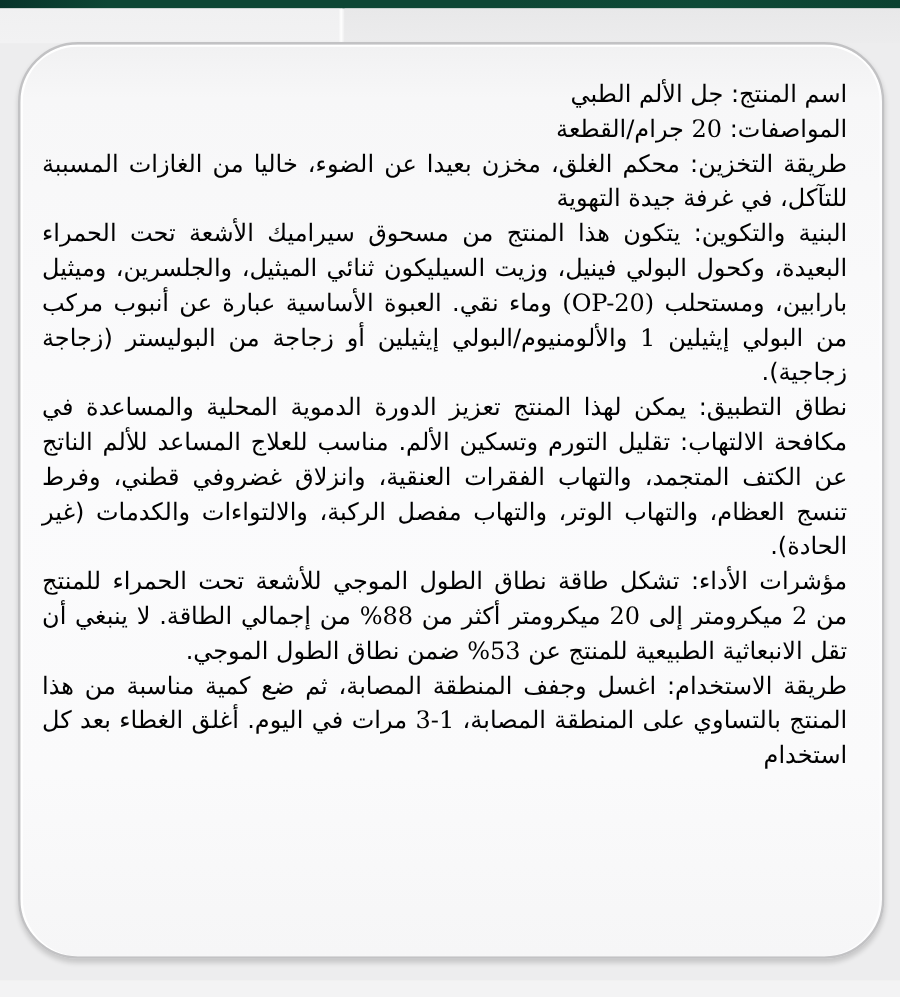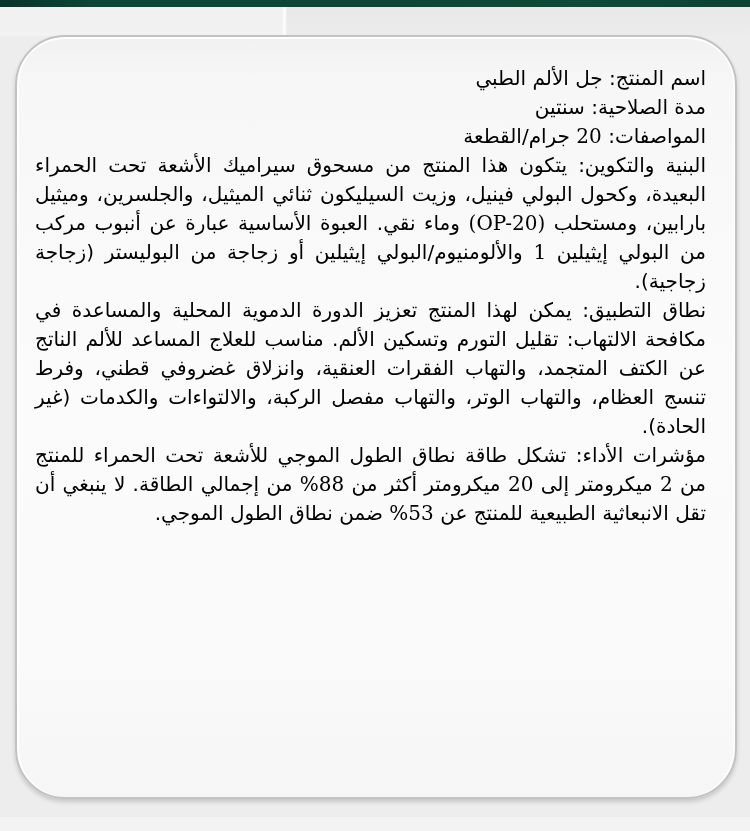--- a/index.html
+++ b/index.html
@@ -52,19 +52,20 @@
 
 <div class="top-bar"></div>
 <div class="bg-strip-left"></div>
 <div class="bg-strip-right"></div>
 <div class="bg-seam"></div>
 <div class="bg-bottom-strip"></div>
 
 <div class="card">
   <div class="card-content">
     <p>اسم المنتج: جل الألم الطبي</p>
-    <p>مدة الصلاحية: سنتين</p>
     <p>المواصفات: <span class="latin">20</span> جرام/القطعة</p>
+    <p>طريقة التخزين: محكم الغلق، مخزن بعيدا عن الضوء، خاليا من الغازات المسببة للتآكل، في غرفة جيدة التهوية</p>
     <p>البنية والتكوين: يتكون هذا المنتج من مسحوق سيراميك الأشعة تحت الحمراء البعيدة، وكحول البولي فينيل، وزيت السيليكون ثنائي الميثيل، والجلسرين، وميثيل بارابين، ومستحلب <span class="latin">(OP-20)</span> وماء نقي. العبوة الأساسية عبارة عن أنبوب مركب من البولي إيثيلين <span class="latin">1</span> والألومنيوم/البولي إيثيلين أو زجاجة من البوليستر (زجاجة زجاجية).</p>
     <p>نطاق التطبيق: يمكن لهذا المنتج تعزيز الدورة الدموية المحلية والمساعدة في مكافحة الالتهاب: تقليل التورم وتسكين الألم. مناسب للعلاج المساعد للألم الناتج عن الكتف المتجمد، والتهاب الفقرات العنقية، وانزلاق غضروفي قطني، وفرط تنسج العظام، والتهاب الوتر، والتهاب مفصل الركبة، والالتواءات والكدمات (غير الحادة).</p>
     <p>مؤشرات الأداء: تشكل طاقة نطاق الطول الموجي للأشعة تحت الحمراء للمنتج من <span class="latin">2</span> ميكرومتر إلى <span class="latin">20</span> ميكرومتر أكثر من <span class="latin">88%</span> من إجمالي الطاقة. لا ينبغي أن تقل الانبعاثية الطبيعية للمنتج عن <span class="latin">53%</span> ضمن نطاق الطول الموجي.</p>
+    <p>طريقة الاستخدام: اغسل وجفف المنطقة المصابة، ثم ضع كمية مناسبة من هذا المنتج بالتساوي على المنطقة المصابة، <span class="latin">1-3</span> مرات في اليوم. أغلق الغطاء بعد كل استخدام</p>
   </div>
 </div>
 
 </body></html>

